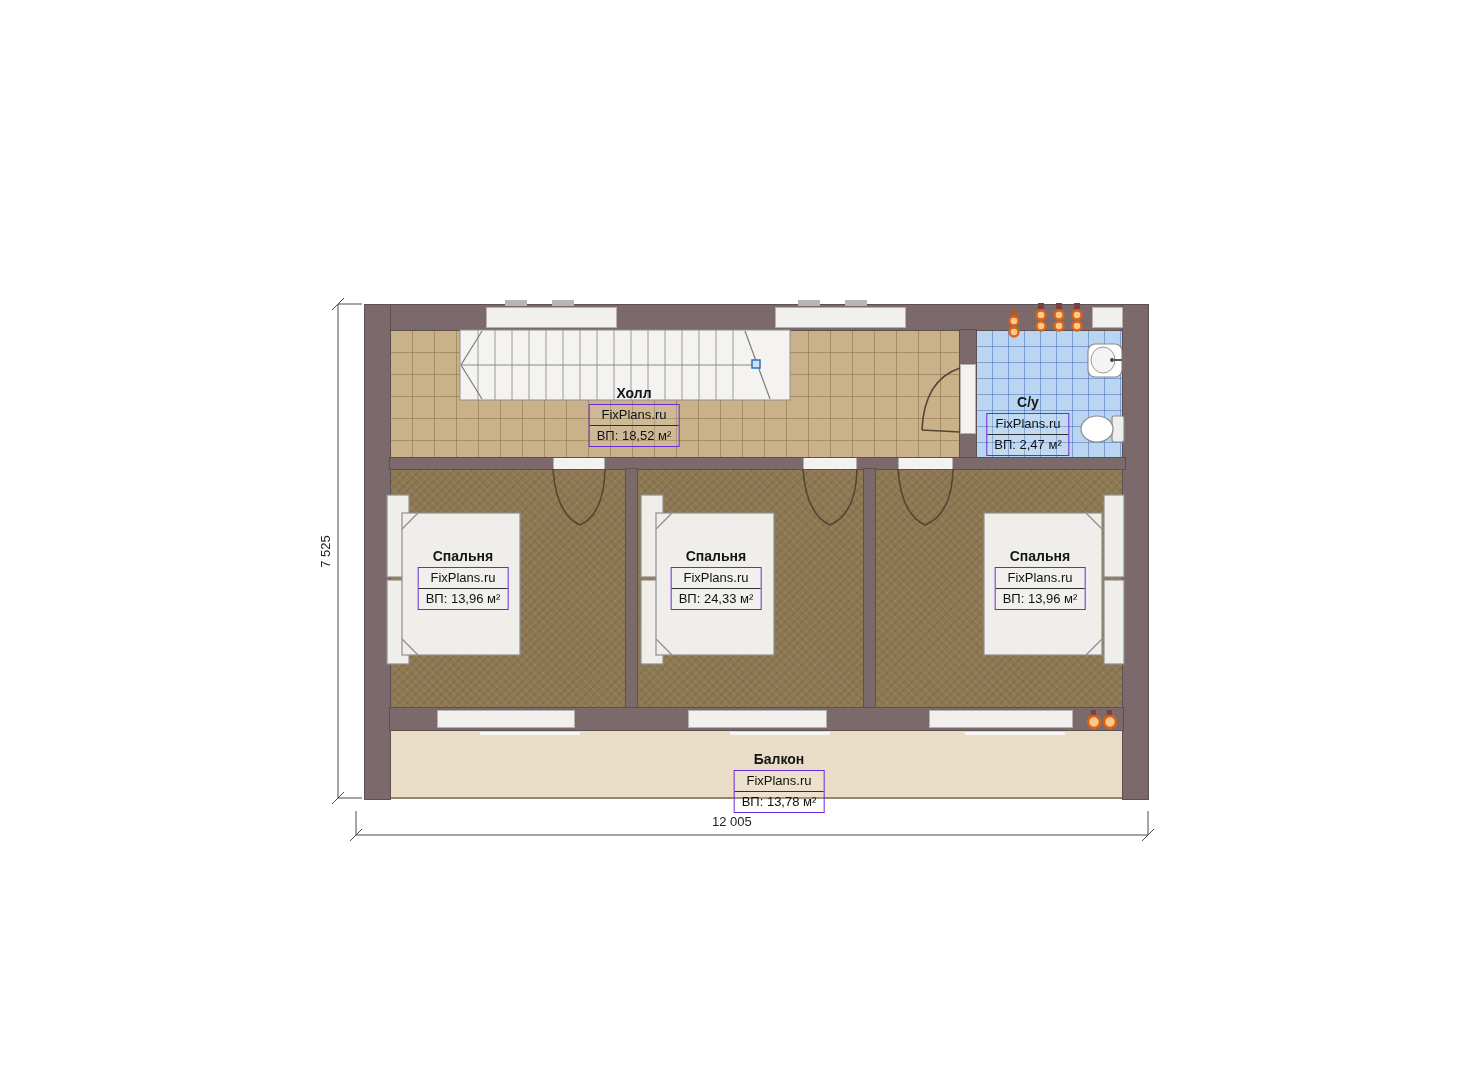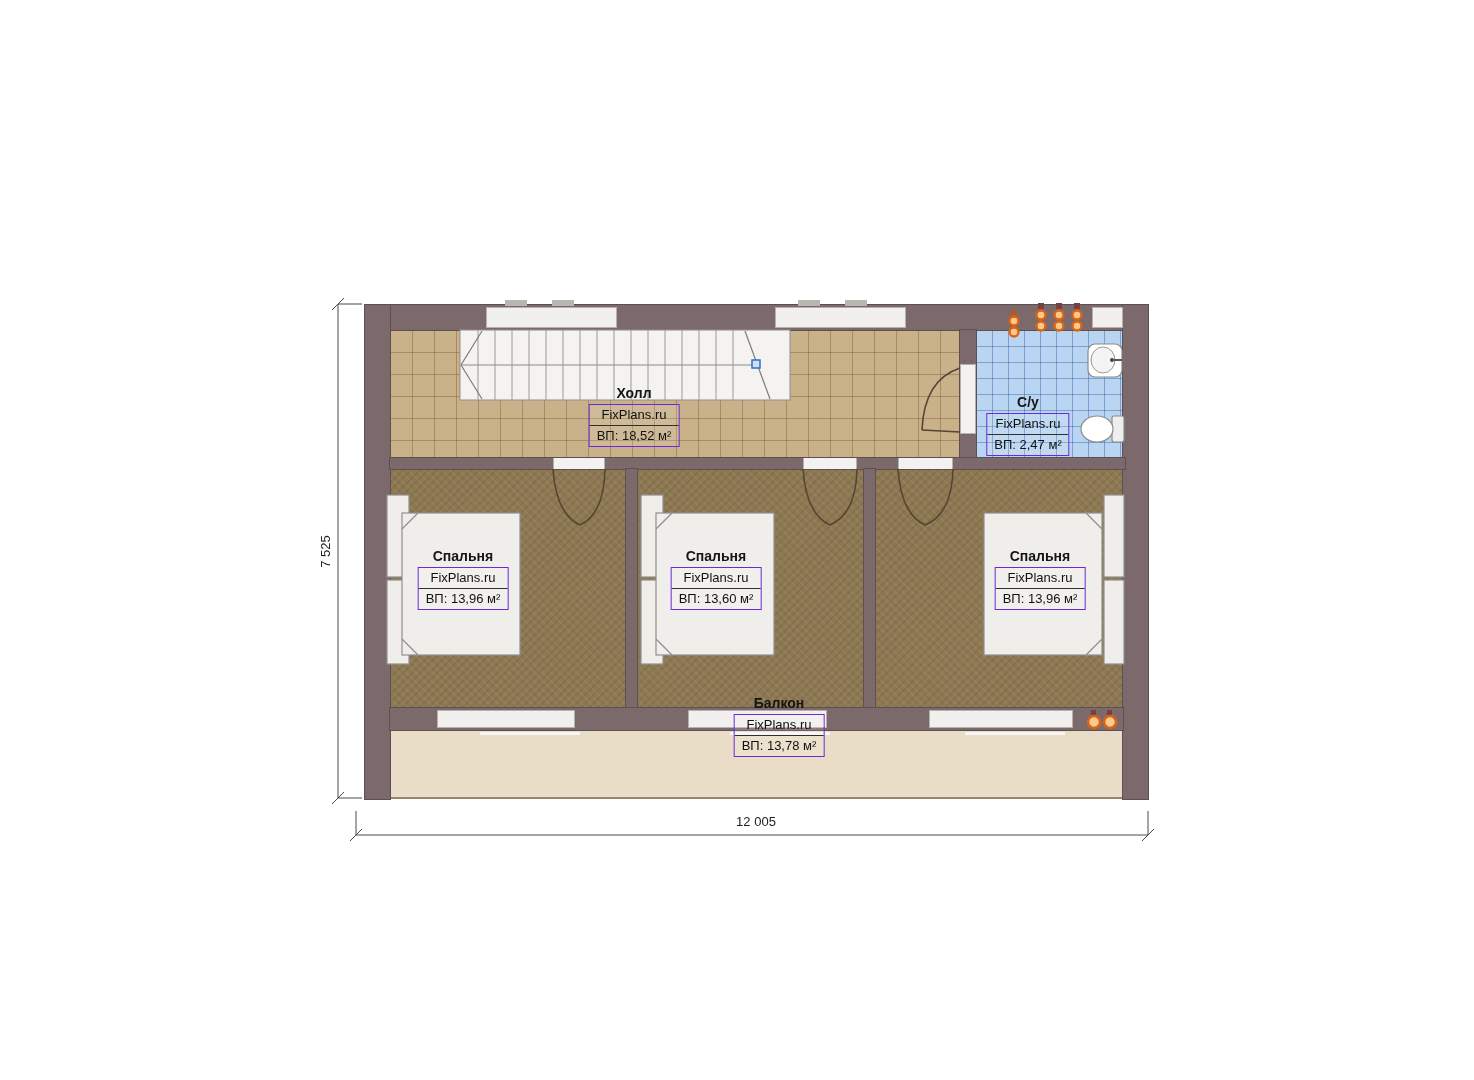--- a/index.html
+++ b/index.html
@@ -218,36 +218,36 @@
     <div class="room-box">
       <div class="room-box-row">FixPlans.ru</div>
       <div class="room-box-row">ВП: 13,96 м²</div>
     </div>
   </div>
 
   <div class="abs room-label" style="left:716px;top:540px;">
     <div class="room-name">Спальня</div>
     <div class="room-box">
       <div class="room-box-row">FixPlans.ru</div>
-      <div class="room-box-row">ВП: 13,60 м²</div>
+      <div class="room-box-row">ВП: 24,33 м²</div>
     </div>
   </div>
 
   <div class="abs room-label" style="left:1040px;top:540px;">
     <div class="room-name">Спальня</div>
     <div class="room-box">
       <div class="room-box-row">FixPlans.ru</div>
       <div class="room-box-row">ВП: 13,96 м²</div>
     </div>
   </div>
 
-  <div class="abs room-label" style="left:779px;top:687px;">
+  <div class="abs room-label" style="left:779px;top:743px;">
     <div class="room-name">Балкон</div>
     <div class="room-box">
       <div class="room-box-row">FixPlans.ru</div>
       <div class="room-box-row">ВП: 13,78 м²</div>
     </div>
   </div>
 
   <div class="abs dim-text dim-text-v" style="left:302px;top:536px;width:46px;text-align:center;">7 525</div>
-  <div class="abs dim-text" style="left:712px;top:806px;width:88px;text-align:center;">12 005</div>
+  <div class="abs dim-text" style="left:712px;top:806px;width:88px;">12 005</div>
 
 </div>
 
 </body></html>

